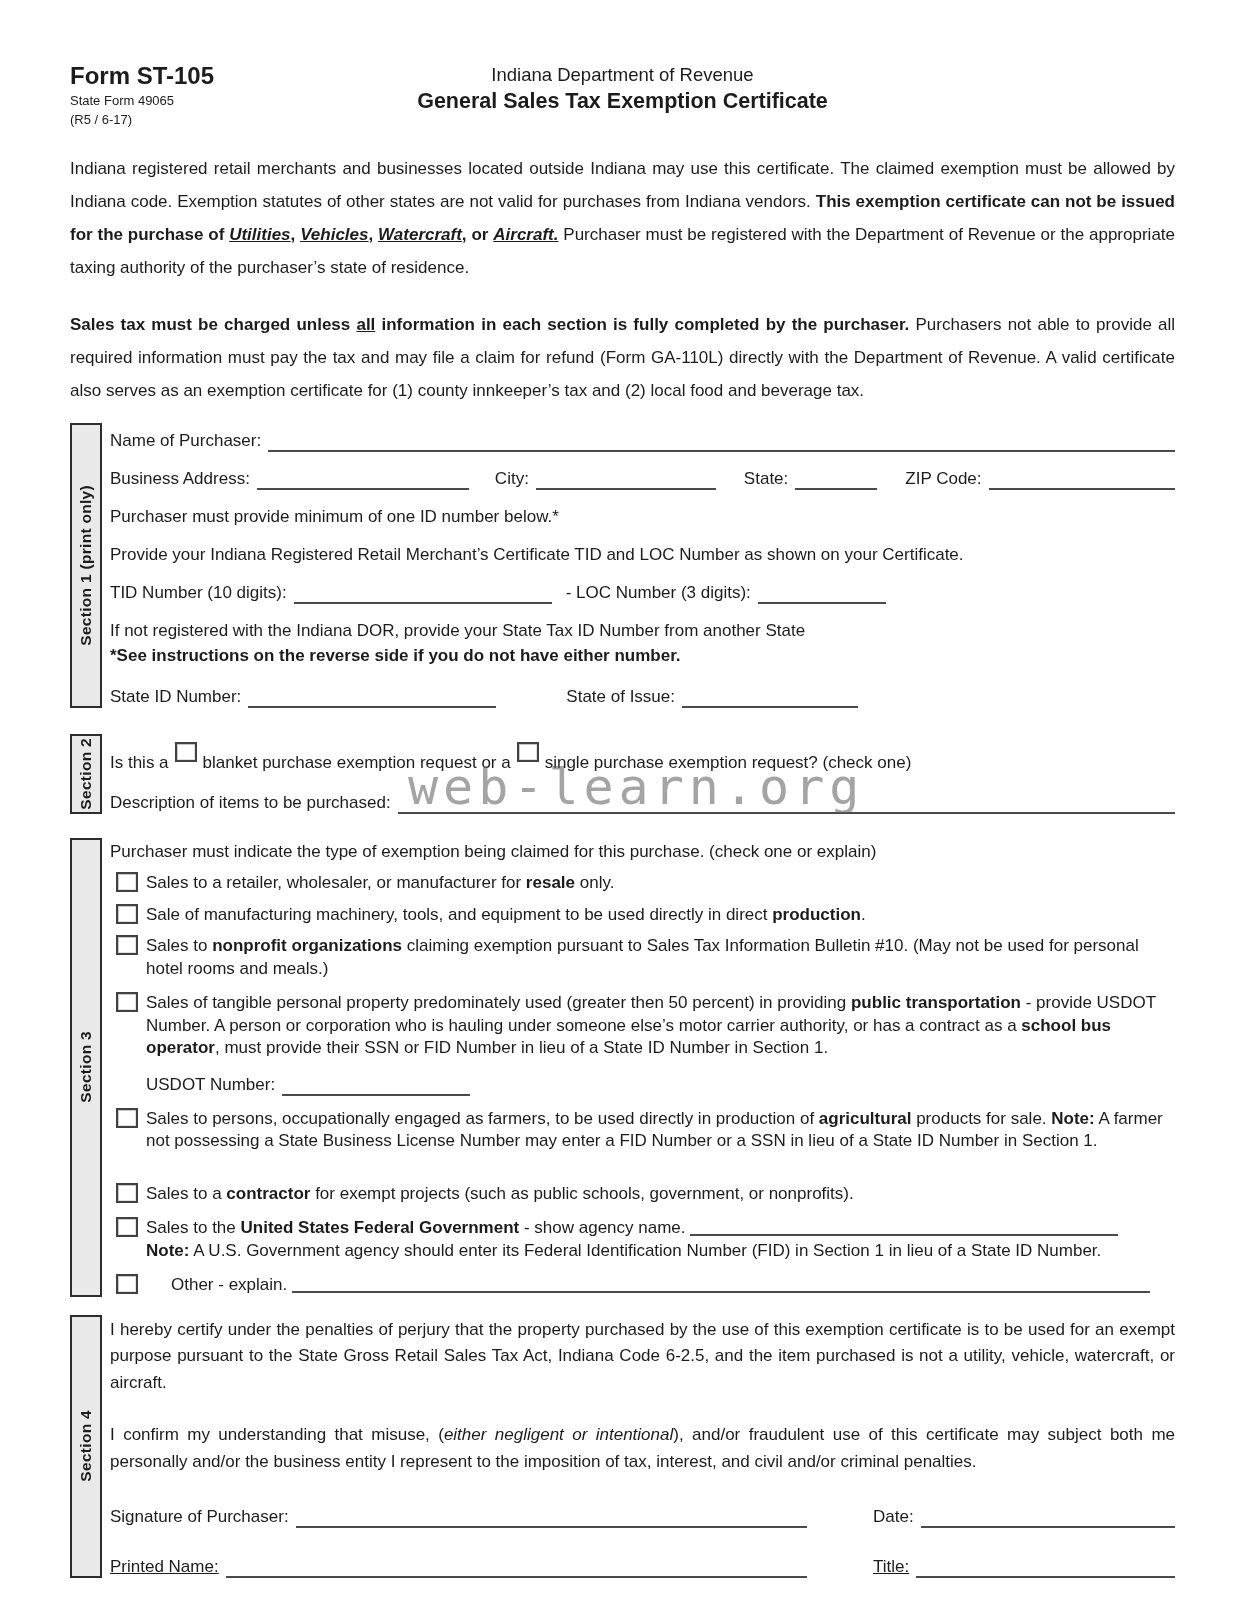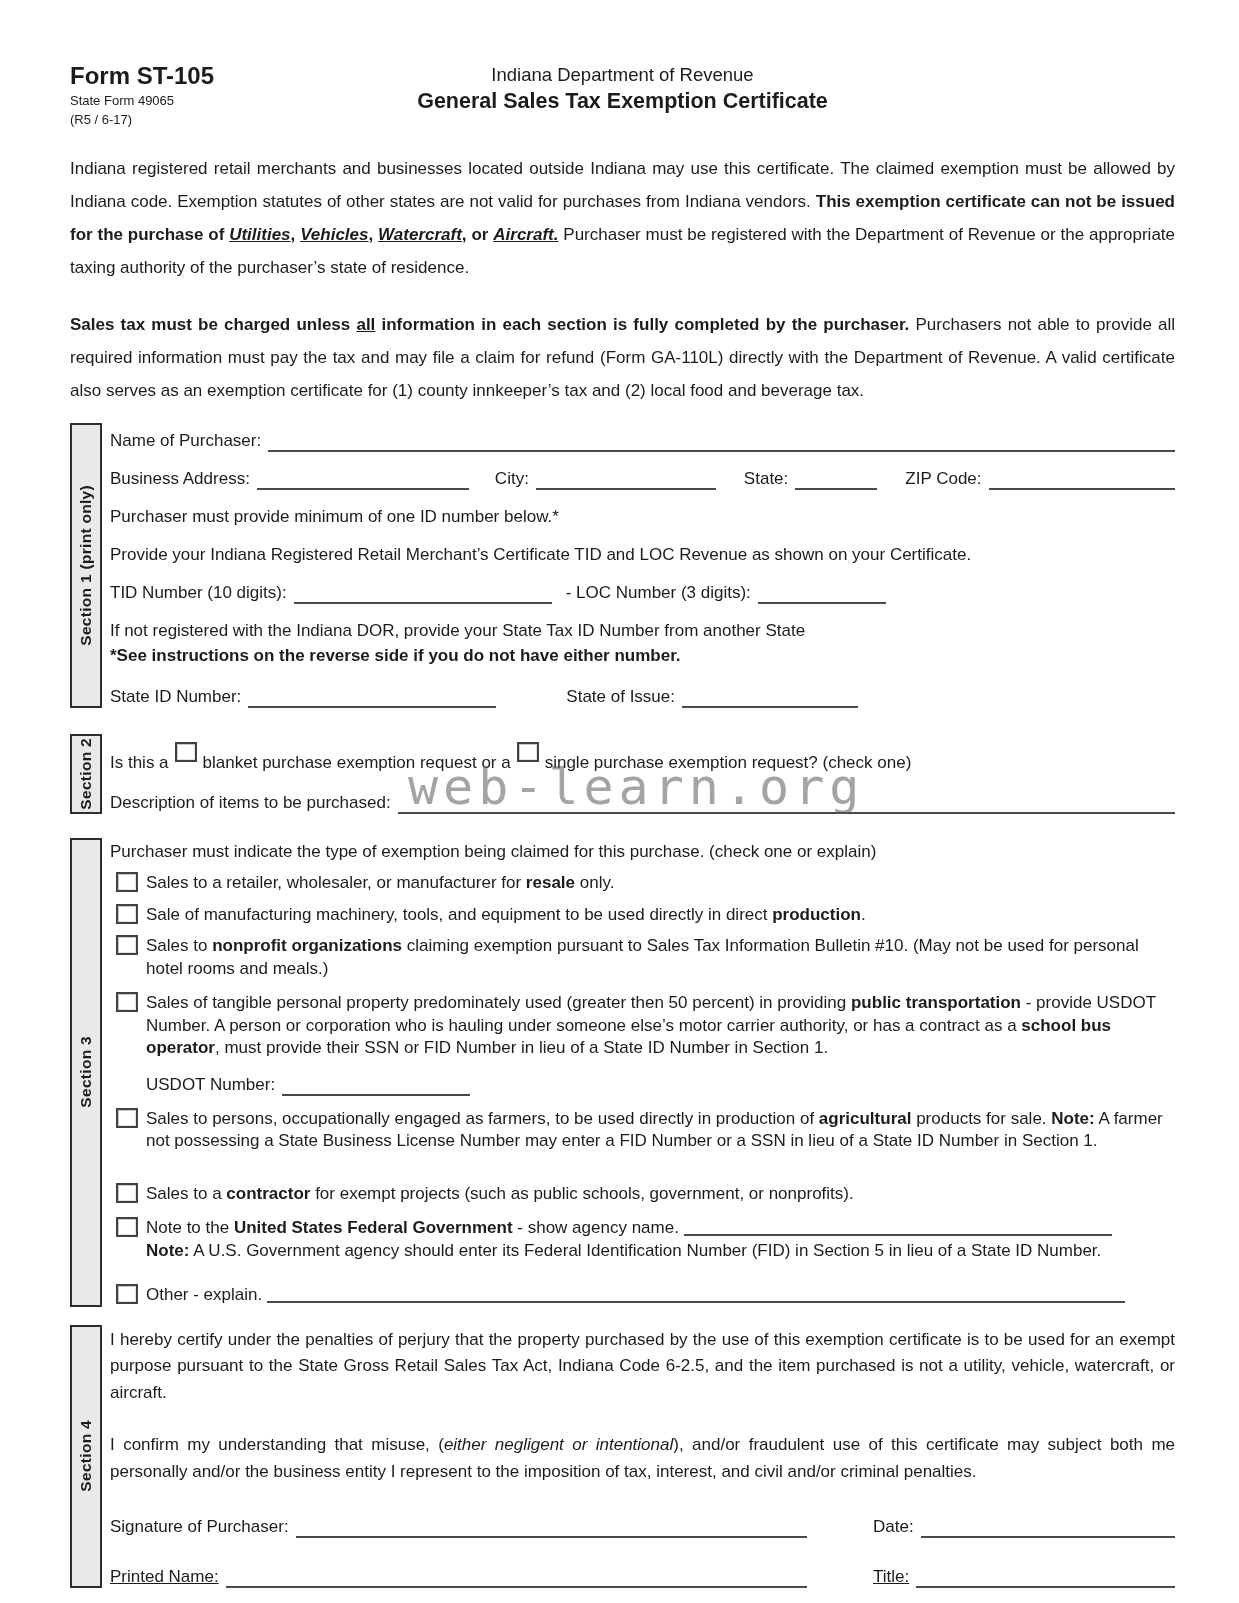--- a/index.html
+++ b/index.html
@@ -120,21 +120,21 @@
         <span class="lbl">Business  Address:</span>
         <span class="bl" style="width:212px; margin-right:26px;"></span>
         <span class="lbl">City:</span>
         <span class="bl" style="width:180px; margin-right:28px;"></span>
         <span class="lbl">State:</span>
         <span class="bl" style="width:82px; margin-right:28px;"></span>
         <span class="lbl">ZIP Code:</span>
         <span class="bl grow"></span>
       </div>
       <div class="note-line">Purchaser must provide minimum of one ID number below.*</div>
-      <div class="note-line">Provide your Indiana Registered Retail Merchant’s Certificate TID and LOC Revenue as shown on your Certificate.</div>
+      <div class="note-line">Provide your Indiana Registered Retail Merchant’s Certificate TID and LOC Number as shown on your Certificate.</div>
       <div class="row">
         <span class="lbl">TID Number (10 digits):</span>
         <span class="bl" style="width:258px; margin-right:14px;"></span>
         <span class="lbl">- LOC Number (3 digits):</span>
         <span class="bl" style="width:128px;"></span>
       </div>
       <div class="note-line">If not registered with the Indiana DOR, provide your State Tax ID Number from another State</div>
       <div class="tight b">*See instructions on the reverse side if you do not have either number.</div>
       <div class="row" style="margin-top:18px;">
         <span class="lbl">State ID Number:</span>
@@ -194,23 +194,23 @@
       <div class="cb-item" style="margin-top:12px;">
         <span class="cb"></span>
         <span><span>Sales to persons, occupationally engaged as farmers, to be used directly in production of </span><span class="b">agricultural</span><span> products for sale. </span><span class="b">Note:</span><span> A farmer not possessing a State Business License Number may enter a FID Number or a SSN in lieu of a State ID Number in Section 1.</span></span>
       </div>
       <div class="cb-item" style="margin-top:30px;">
         <span class="cb"></span>
         <span><span>Sales to a </span><span class="b">contractor</span><span> for exempt projects (such as public schools, government, or nonprofits).</span></span>
       </div>
       <div class="cb-item" style="margin-top:12px;">
         <span class="cb"></span>
-        <span><span>Note to the </span><span class="b">United States Federal Government</span><span> - show agency name. </span><span class="blank" style="width: 428px;"></span><br><span class="b">Note:</span><span> A U.S. Government agency should enter its Federal Identification Number (FID) in Section 5 in lieu of a State ID Number.</span></span>
-      </div>
-      <div class="cb-item" style="margin-top:22px;">
+        <span><span>Sales to the </span><span class="b">United States Federal Government</span><span> - show agency name. </span><span class="blank" style="width: 428px;"></span><br><span class="b">Note:</span><span> A U.S. Government agency should enter its Federal Identification Number (FID) in Section 1 in lieu of a State ID Number.</span></span>
+      </div>
+      <div class="cb-item" style="margin-top:12px;text-align:center;">
         <span class="cb"></span>
         <span><span>Other - explain. </span><span class="blank" style="width: 858px;"></span></span>
       </div>
     </div>
   </div>
 
   <div class="section" style="margin-top:18px;">
     <div class="side">
       <div class="side-box">
         <span class="side-label">Section 4</span>

